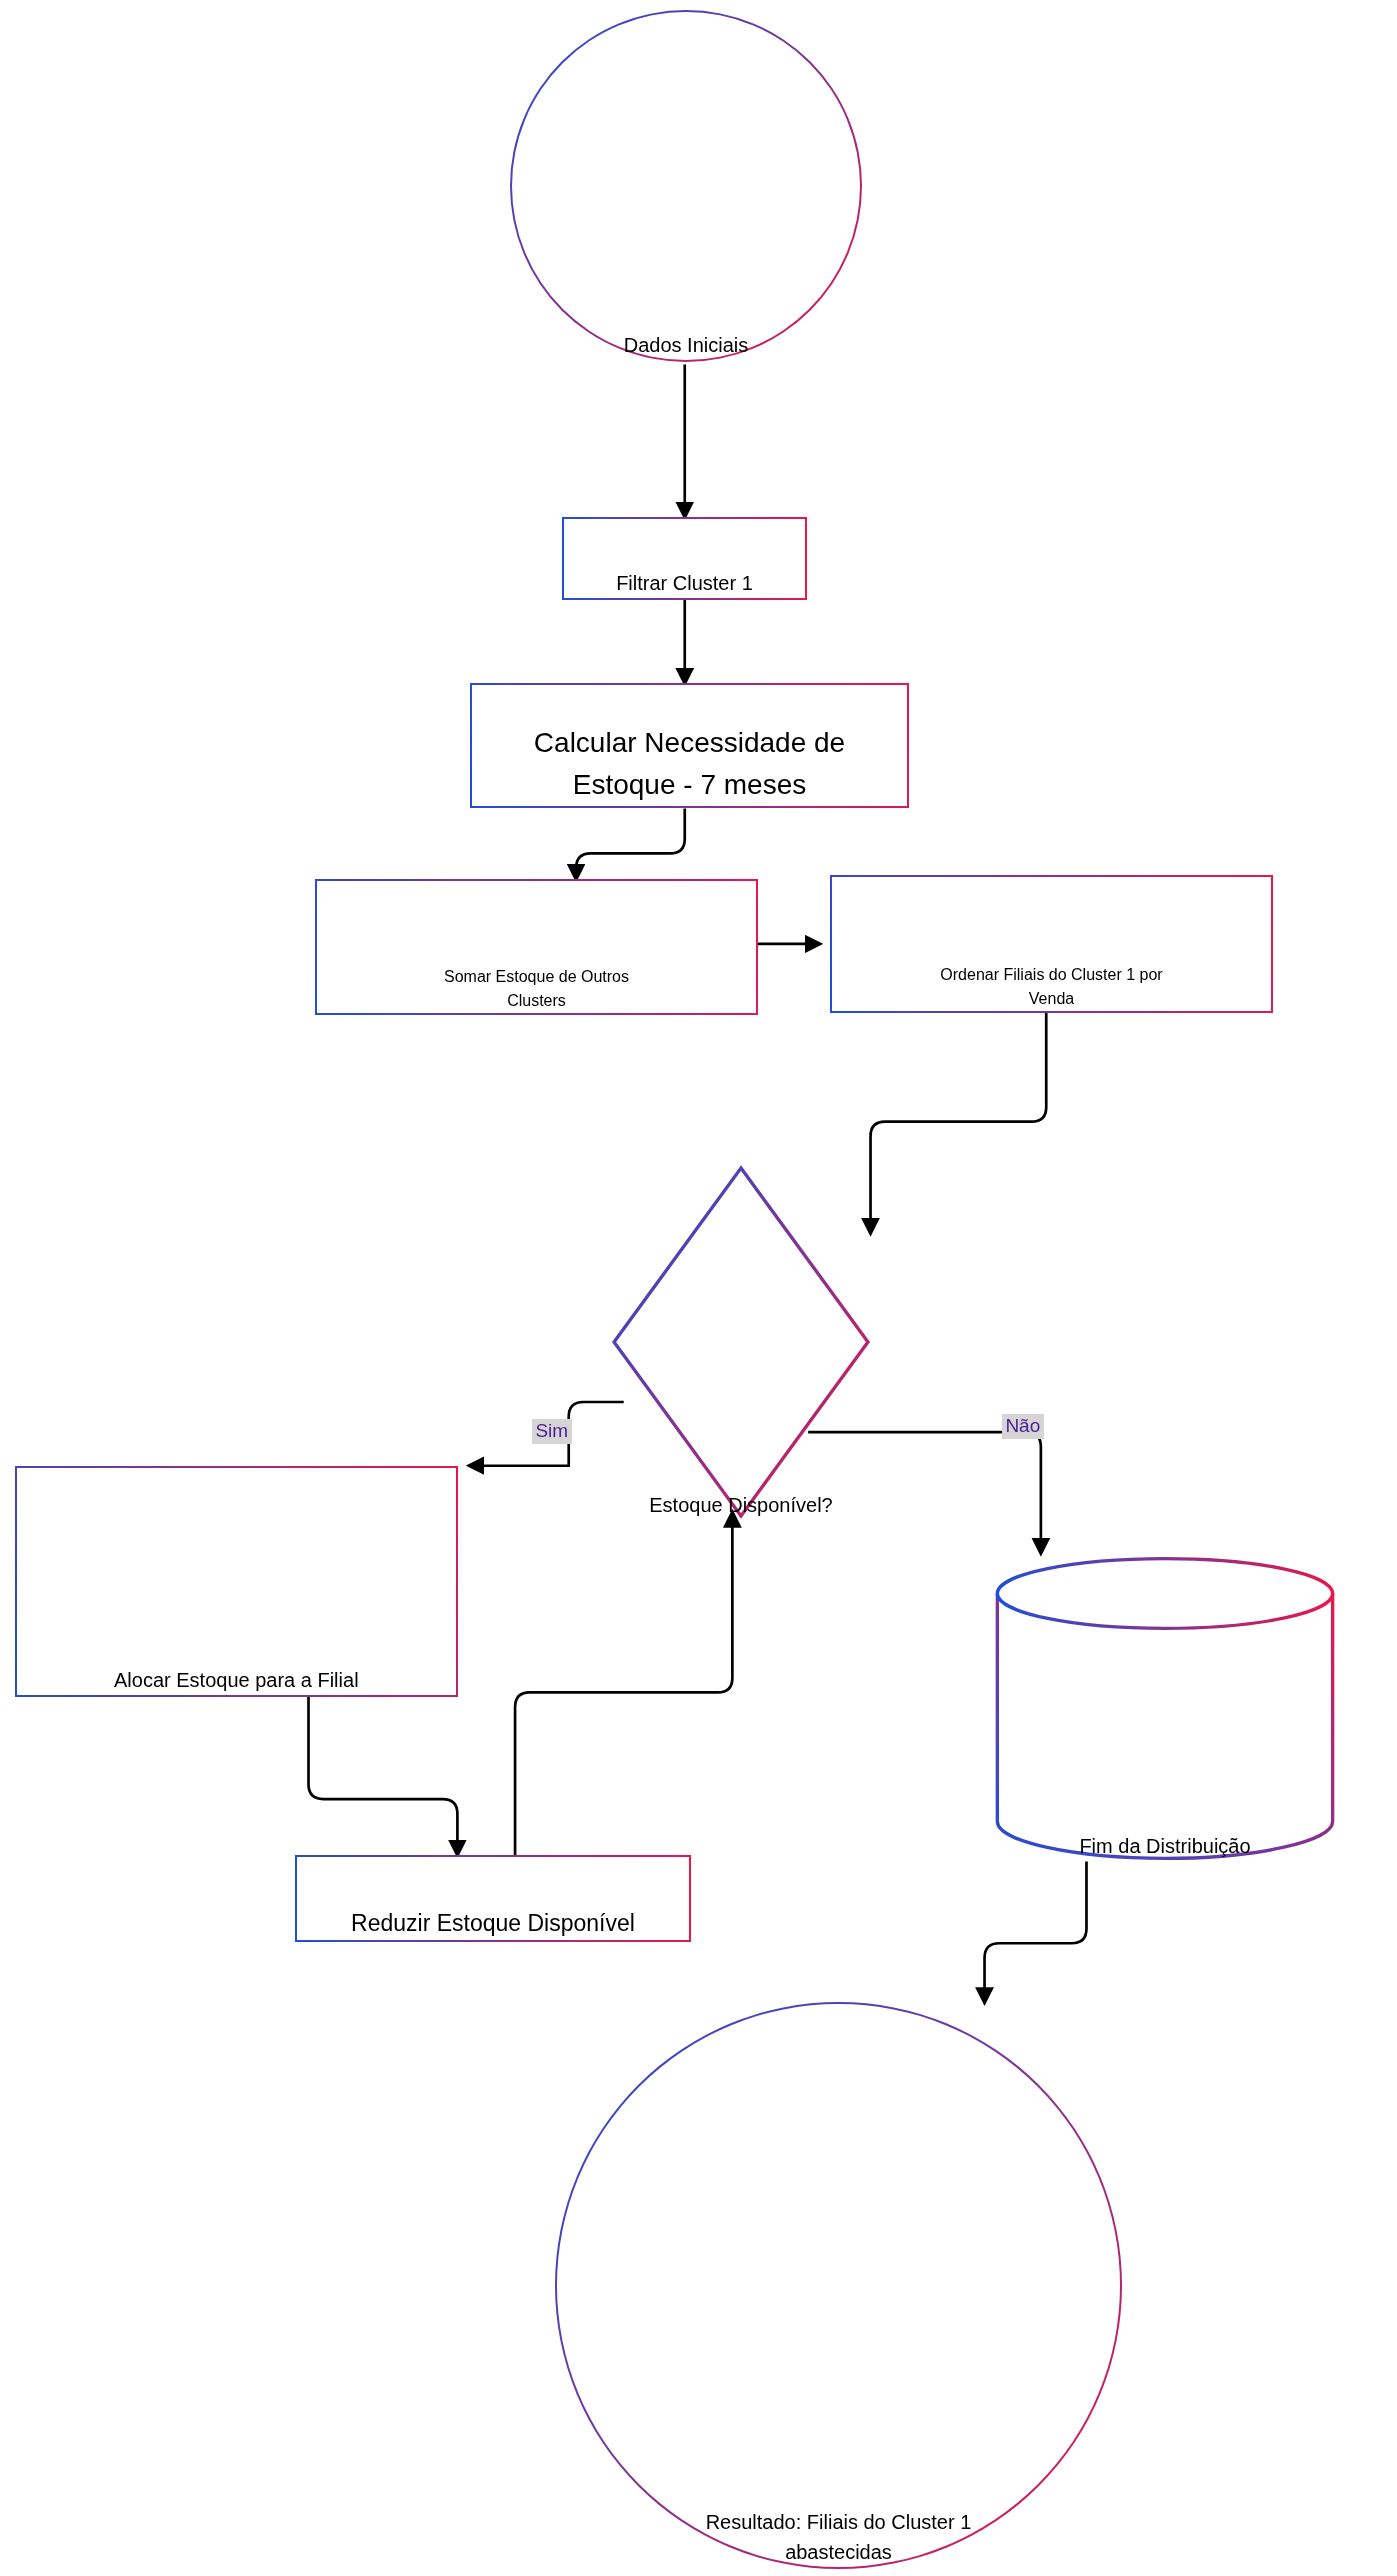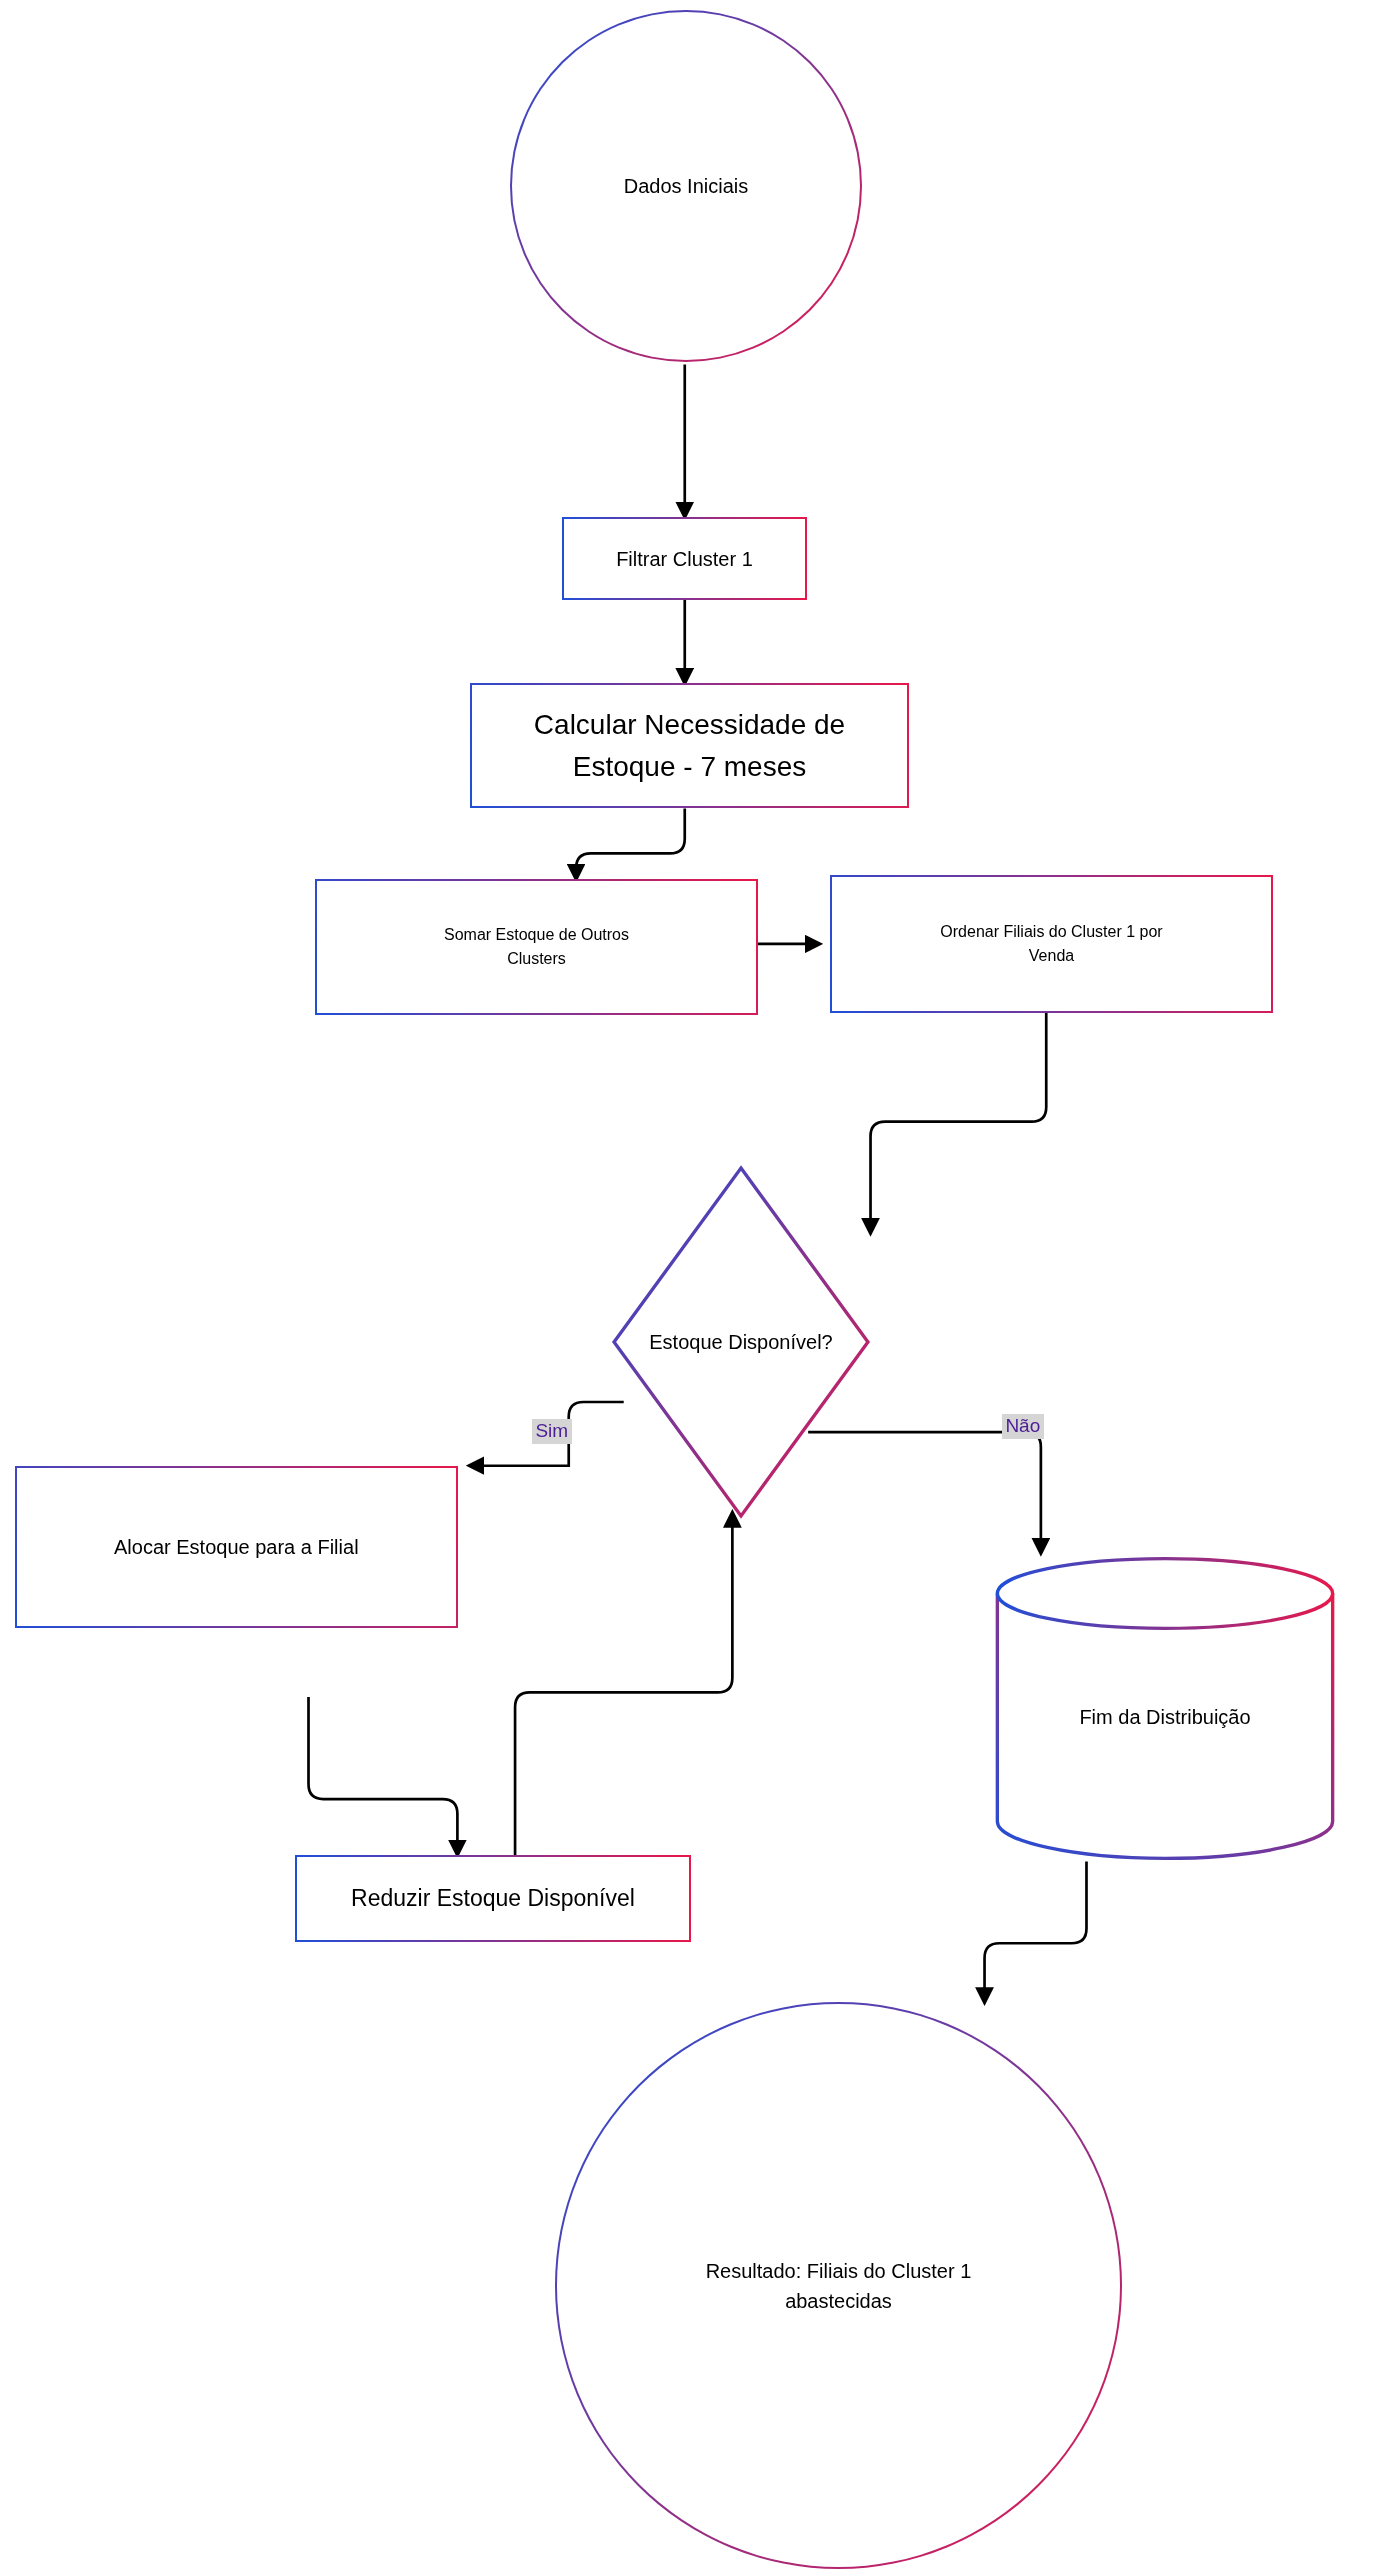--- a/index.html
+++ b/index.html
@@ -22,21 +22,21 @@
     left: 0;
     top: 0;
     width: 1397px;
     height: 2576px;
     pointer-events: none;
   }
   .node {
     position: absolute;
     box-sizing: border-box;
     display: flex;
-    align-items: center;
+    align-items: flex-end;
     justify-content: center;
     text-align: center;
     color: #000000;
     line-height: 1.5;
   }
   .node .label {
     display: block;
     padding: 0 6.7px;
     white-space: pre-line;
   }
@@ -143,21 +143,21 @@
 
   <div style="position:absolute; left:610px; top:1164px; width:262px; height:356px;">
     <svg width="262" height="356" viewBox="0 0 390 530" style="position:absolute;left:0;top:0;">
       <polygon points="195,6 384,265 195,524 6,265" fill="#ffffff" stroke="url(#g1)" stroke-width="5"></polygon>
     </svg>
     <div class="node" style="left:0; top:0; width:262px; height:356px; font-size:20px;">
       <span class="label">Estoque Disponível?</span>
     </div>
   </div>
 
-  <div class="node" style="left:14.8px; top:1466px; width:443px; height:162px; border:2.7px solid transparent;
+  <div class="node" style="left:14.8px; top:1466px; width:443px; height:231px; border:2.7px solid transparent;
               background:
                 linear-gradient(#fff,#fff) padding-box,
                 linear-gradient(60deg,#1f4fd8,#e8174a) border-box;
               font-size:20px;">
     <span class="label">Alocar Estoque para a Filial</span>
   </div>
 
   <div style="position:absolute; left:994px; top:1553px; width:342px; height:309px;">
     <svg width="342" height="309" viewBox="0 0 510 460" style="position:absolute;left:0;top:0;">
       <path d="M 5 60 L 5 400 C 5 430 120 455 255 455 C 390 455 505 430 505 400 L 505 60" fill="#ffffff" stroke="url(#g3)" stroke-width="5"></path>

